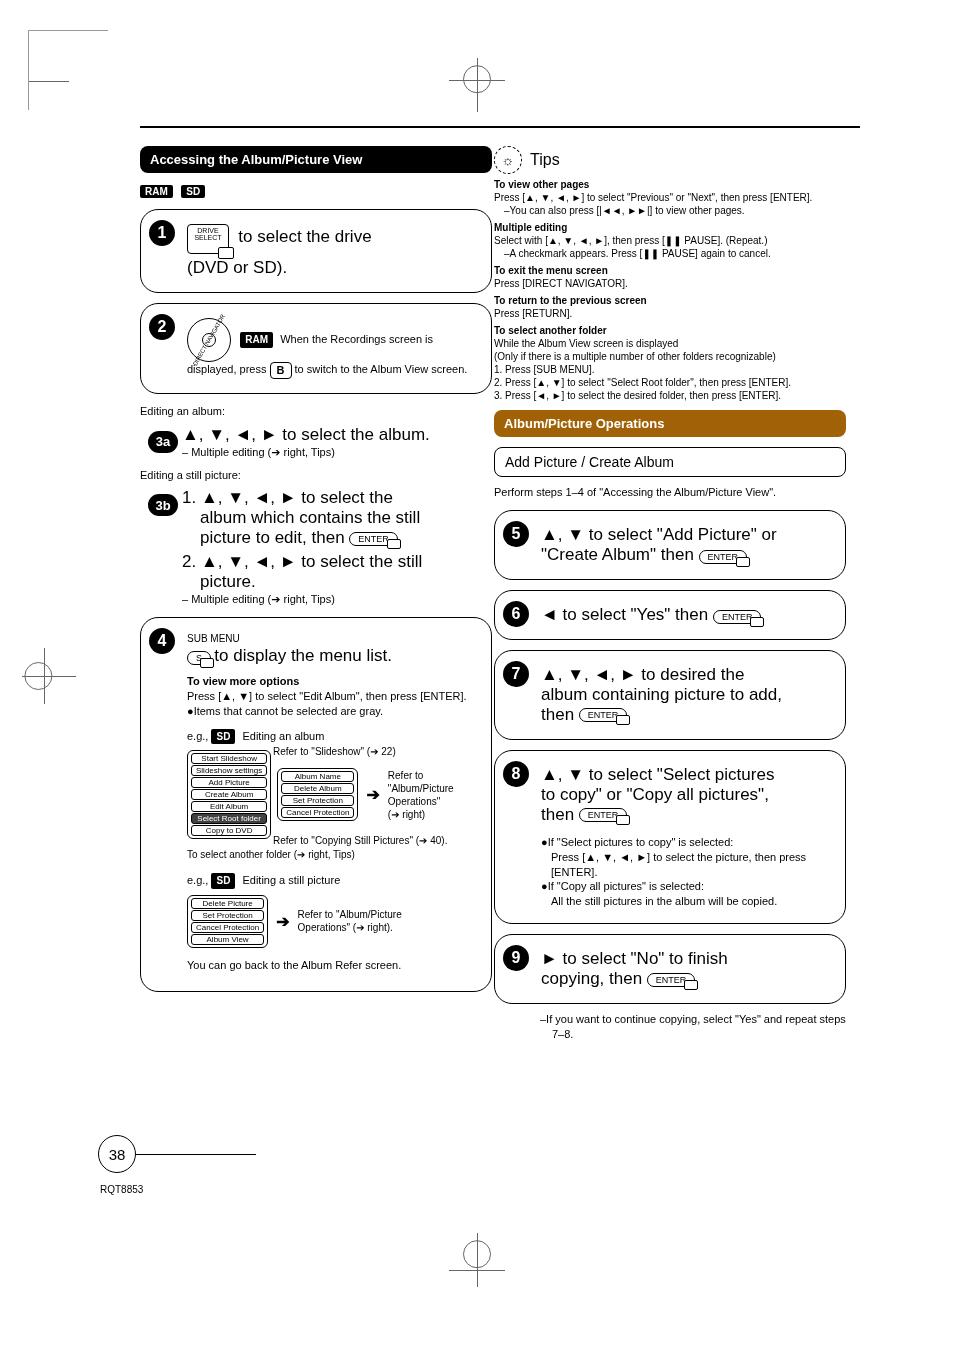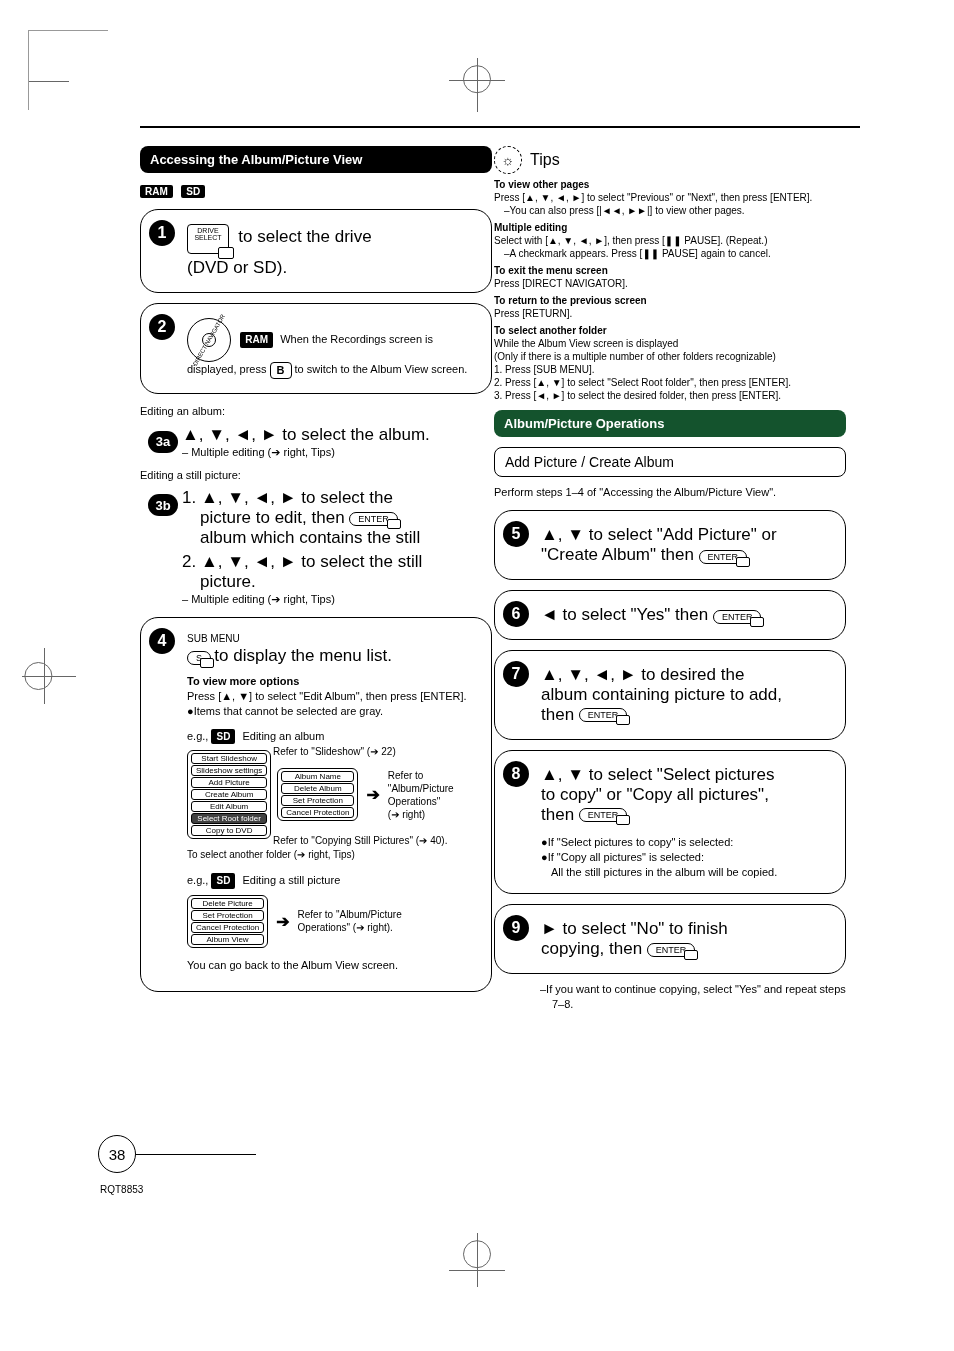--- a/index.html
+++ b/index.html
@@ -30,21 +30,21 @@
     position: absolute;
     left: 140px; top: 126px; width: 720px;
   }
   h1.title { font-size: 25px; font-weight: bold; margin-bottom: 2px; }
   .title-rule { height: 2px; background: #000; margin-bottom: 18px; }
 
   .columns { display: flex; gap: 2px; }
   .col { width: 352px; }
 
   .section-bar { background: #000; color: #fff; font-weight: bold; font-size: 13px; padding: 6px 10px; border-radius: 8px; }
-  .section-bar-blue { background: #14532d; color: #fff; font-weight: bold; font-size: 13px; padding: 6px 10px; border-radius: 8px; margin-top: 8px;}
+  .section-bar-blue { background: #a16207; color: #fff; font-weight: bold; font-size: 13px; padding: 6px 10px; border-radius: 8px; margin-top: 8px;}
 
   .badge { display:inline-block; background:#000; color:#fff; font-size:10px; font-weight:bold; padding:1px 5px; border-radius:2px; margin-right:4px;}
   .keybox { display:inline-block; border:1px solid #000; border-radius:4px; padding:0 6px; font-size:11px; font-weight:bold; background:#fff; vertical-align:middle;}
 
   .panel { border: 1px solid #000; border-radius: 18px; padding: 14px 12px 14px 46px; position: relative; margin-top: 10px; font-size: 12px;}
   .stepnum { position:absolute; left:8px; top:10px; width:26px; height:26px; background:#000; color:#fff; border-radius:50%; font-weight:bold; font-size:16px; display:flex; align-items:center; justify-content:center;}
   .stepnum-sub { position:absolute; left:8px; top:6px; width:30px; height:22px; background:#000; color:#fff; border-radius:11px; font-weight:bold; font-size:13px; display:flex; align-items:center; justify-content:center;}
   .big { font-size: 17px; }
   .small { font-size: 11px; line-height: 1.35; }
   .xsmall { font-size: 10px; line-height: 1.3; }
@@ -127,25 +127,25 @@
       <div class="relblock">
         <div class="stepnum-sub">3a</div>
         <div class="big">▲, ▼, ◄, ► to select the album.</div>
         <div class="small">– Multiple editing (➔ right, Tips)</div>
       </div>
 
       <div class="small" style="margin-top:8px;">Editing a still picture:</div>
       <div class="relblock">
         <div class="stepnum-sub">3b</div>
         <div class="big">1. ▲, ▼, ◄, ► to select the</div>
+        <div class="big" style="padding-left:18px;">album which contains the still</div>
         <div class="big" style="padding-left:18px;">
           <span>picture to edit, then </span>
           <span class="icon-oval">ENTER</span>
         </div>
-        <div class="big" style="padding-left:18px;">album which contains the still</div>
         <div class="big" style="margin-top:4px;">2. ▲, ▼, ◄, ► to select the still</div>
         <div class="big" style="padding-left:18px;">picture.</div>
         <div class="small">– Multiple editing (➔ right, Tips)</div>
       </div>
 
       <div class="panel" style="padding-bottom:18px;">
         <div class="stepnum">4</div>
         <div>
           <span class="xsmall" style="vertical-align:top;">SUB MENU</span><br>
           <span class="icon-oval">S</span>
@@ -198,21 +198,21 @@
             <div class="menu-item">Set Protection</div>
             <div class="menu-item">Cancel Protection</div>
             <div class="menu-item">Album View</div>
           </div>
           <span class="arrow-r">➔</span>
           <div class="xsmall tight">
             <p>Refer to "Album/Picture</p>
             <p>Operations" (➔ right).</p>
           </div>
         </div>
-        <div class="small" style="margin-top:10px;">You can go back to the Album View screen.</div>
+        <div class="small" style="margin-top:10px;">You can go back to the Album Refer screen.</div>
       </div>
     </div>
 
     <div class="col">
       <div class="tips-head">
         <span class="tips-icon">☼</span>
         <span>Tips</span>
       </div>
       <div class="xsmall tight">
         <p style="font-weight:bold;">To view other pages</p>
@@ -262,20 +262,21 @@
       <div class="panel">
         <div class="stepnum">8</div>
         <div class="big">▲, ▼ to select "Select pictures</div>
         <div class="big">to copy" or "Copy all pictures",</div>
         <div class="big">
           <span>then </span>
           <span class="icon-oval">ENTER</span>
         </div>
         <div class="small" style="margin-top:10px;">
           <div class="bullet">●If "Select pictures to copy" is selected:</div>
+          <div style="padding-left:10px;">Press [▲, ▼, ◄, ►] to select the picture, then press [ENTER].</div>
           <div class="bullet">●If "Copy all pictures" is selected:</div>
           <div style="padding-left:10px;">All the still pictures in the album will be copied.</div>
         </div>
       </div>
 
       <div class="panel">
         <div class="stepnum">9</div>
         <div class="big">► to select "No" to finish</div>
         <div class="big">
           <span>copying, then </span>

